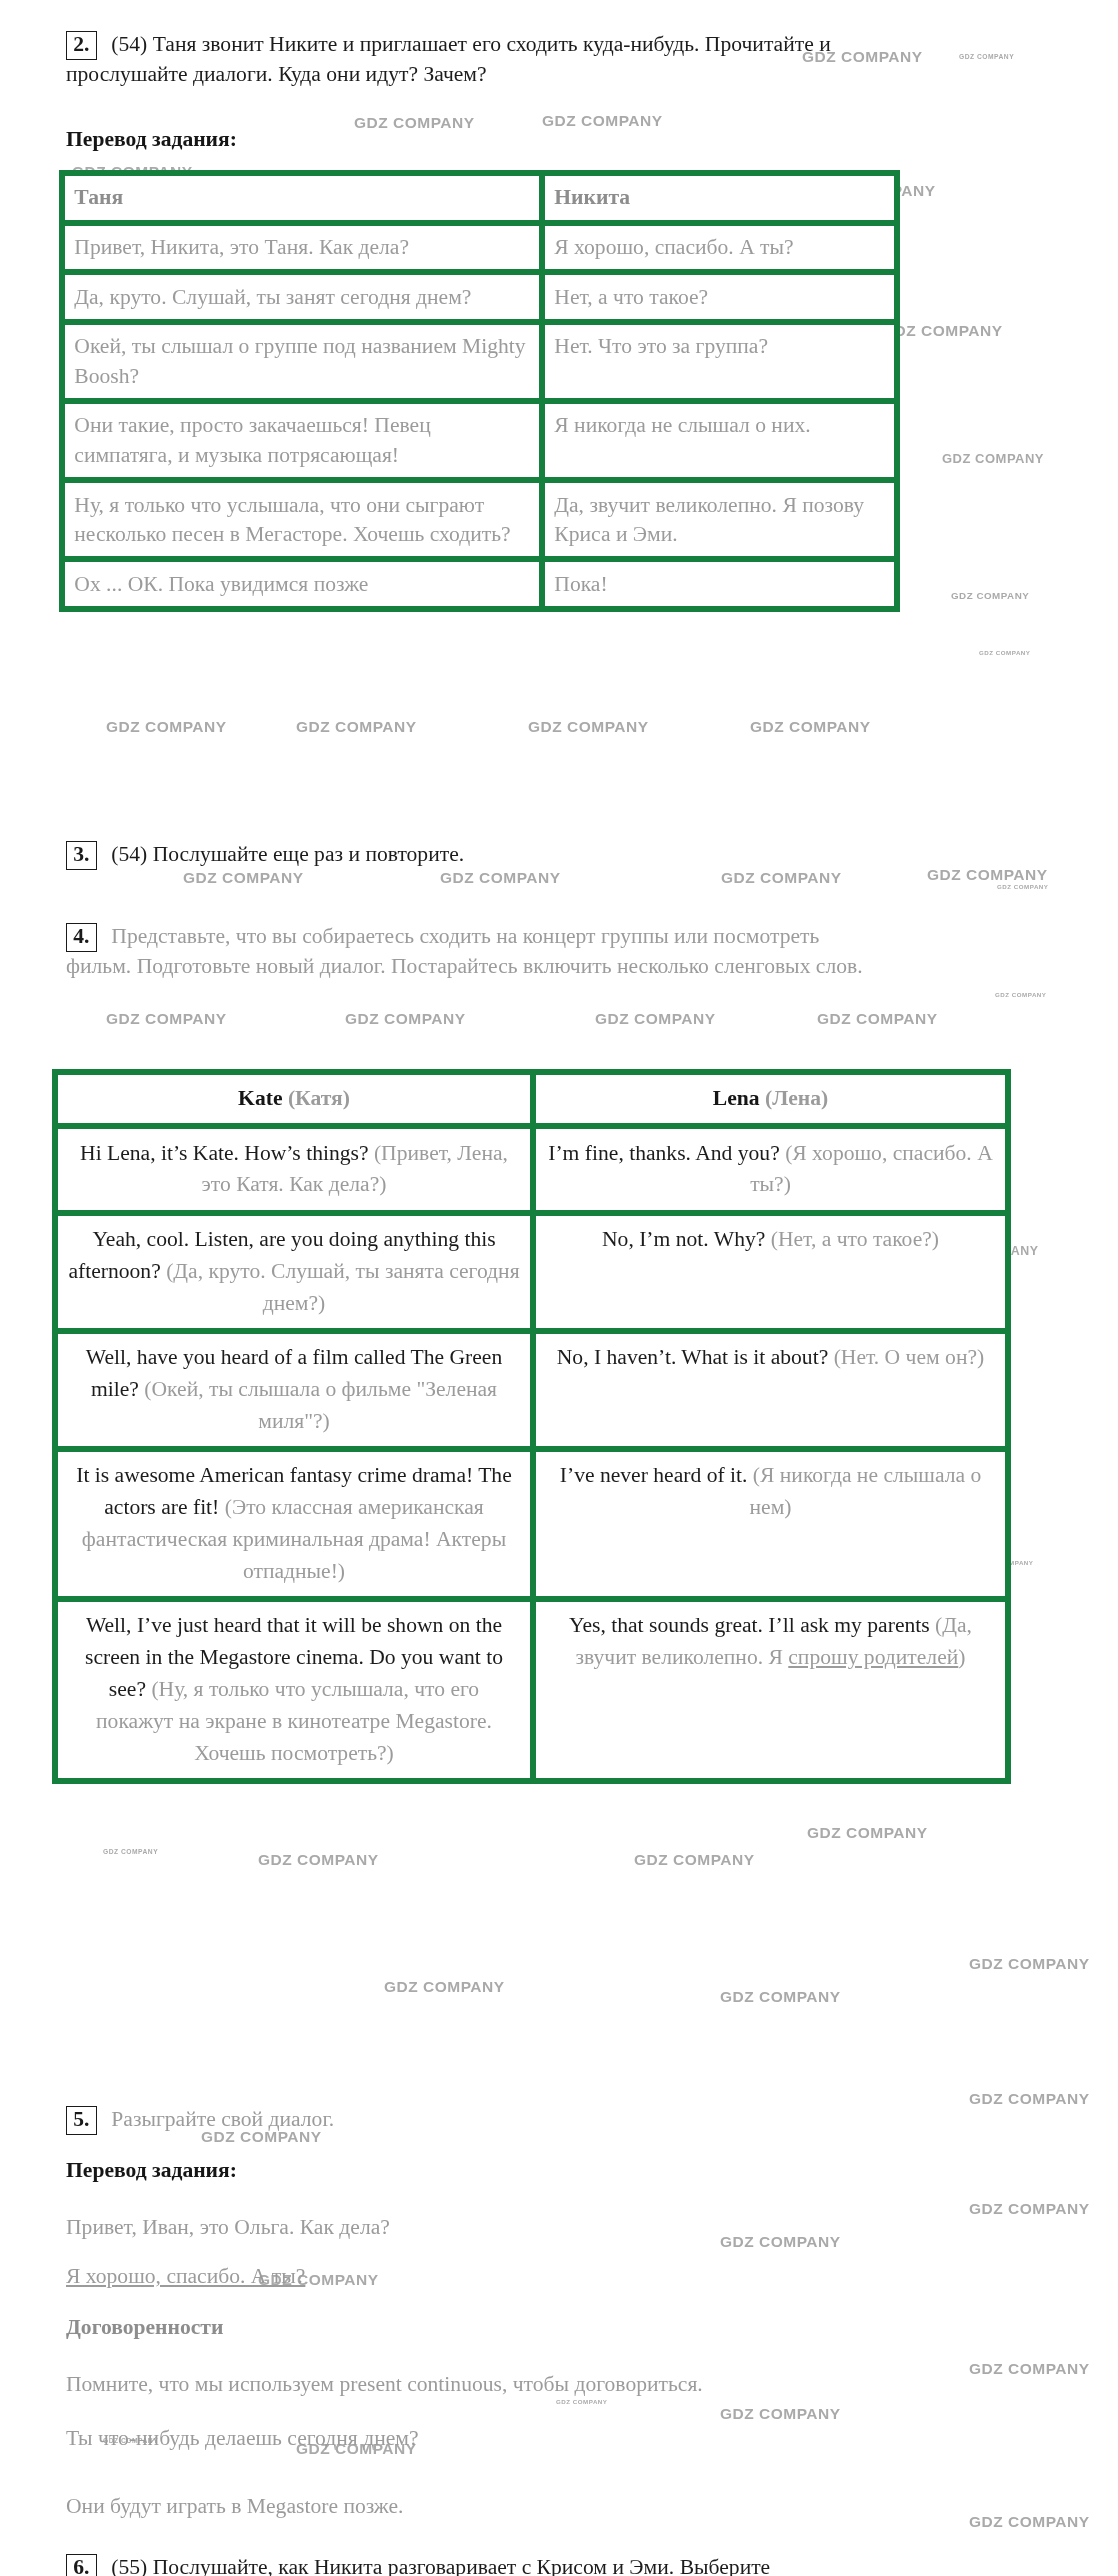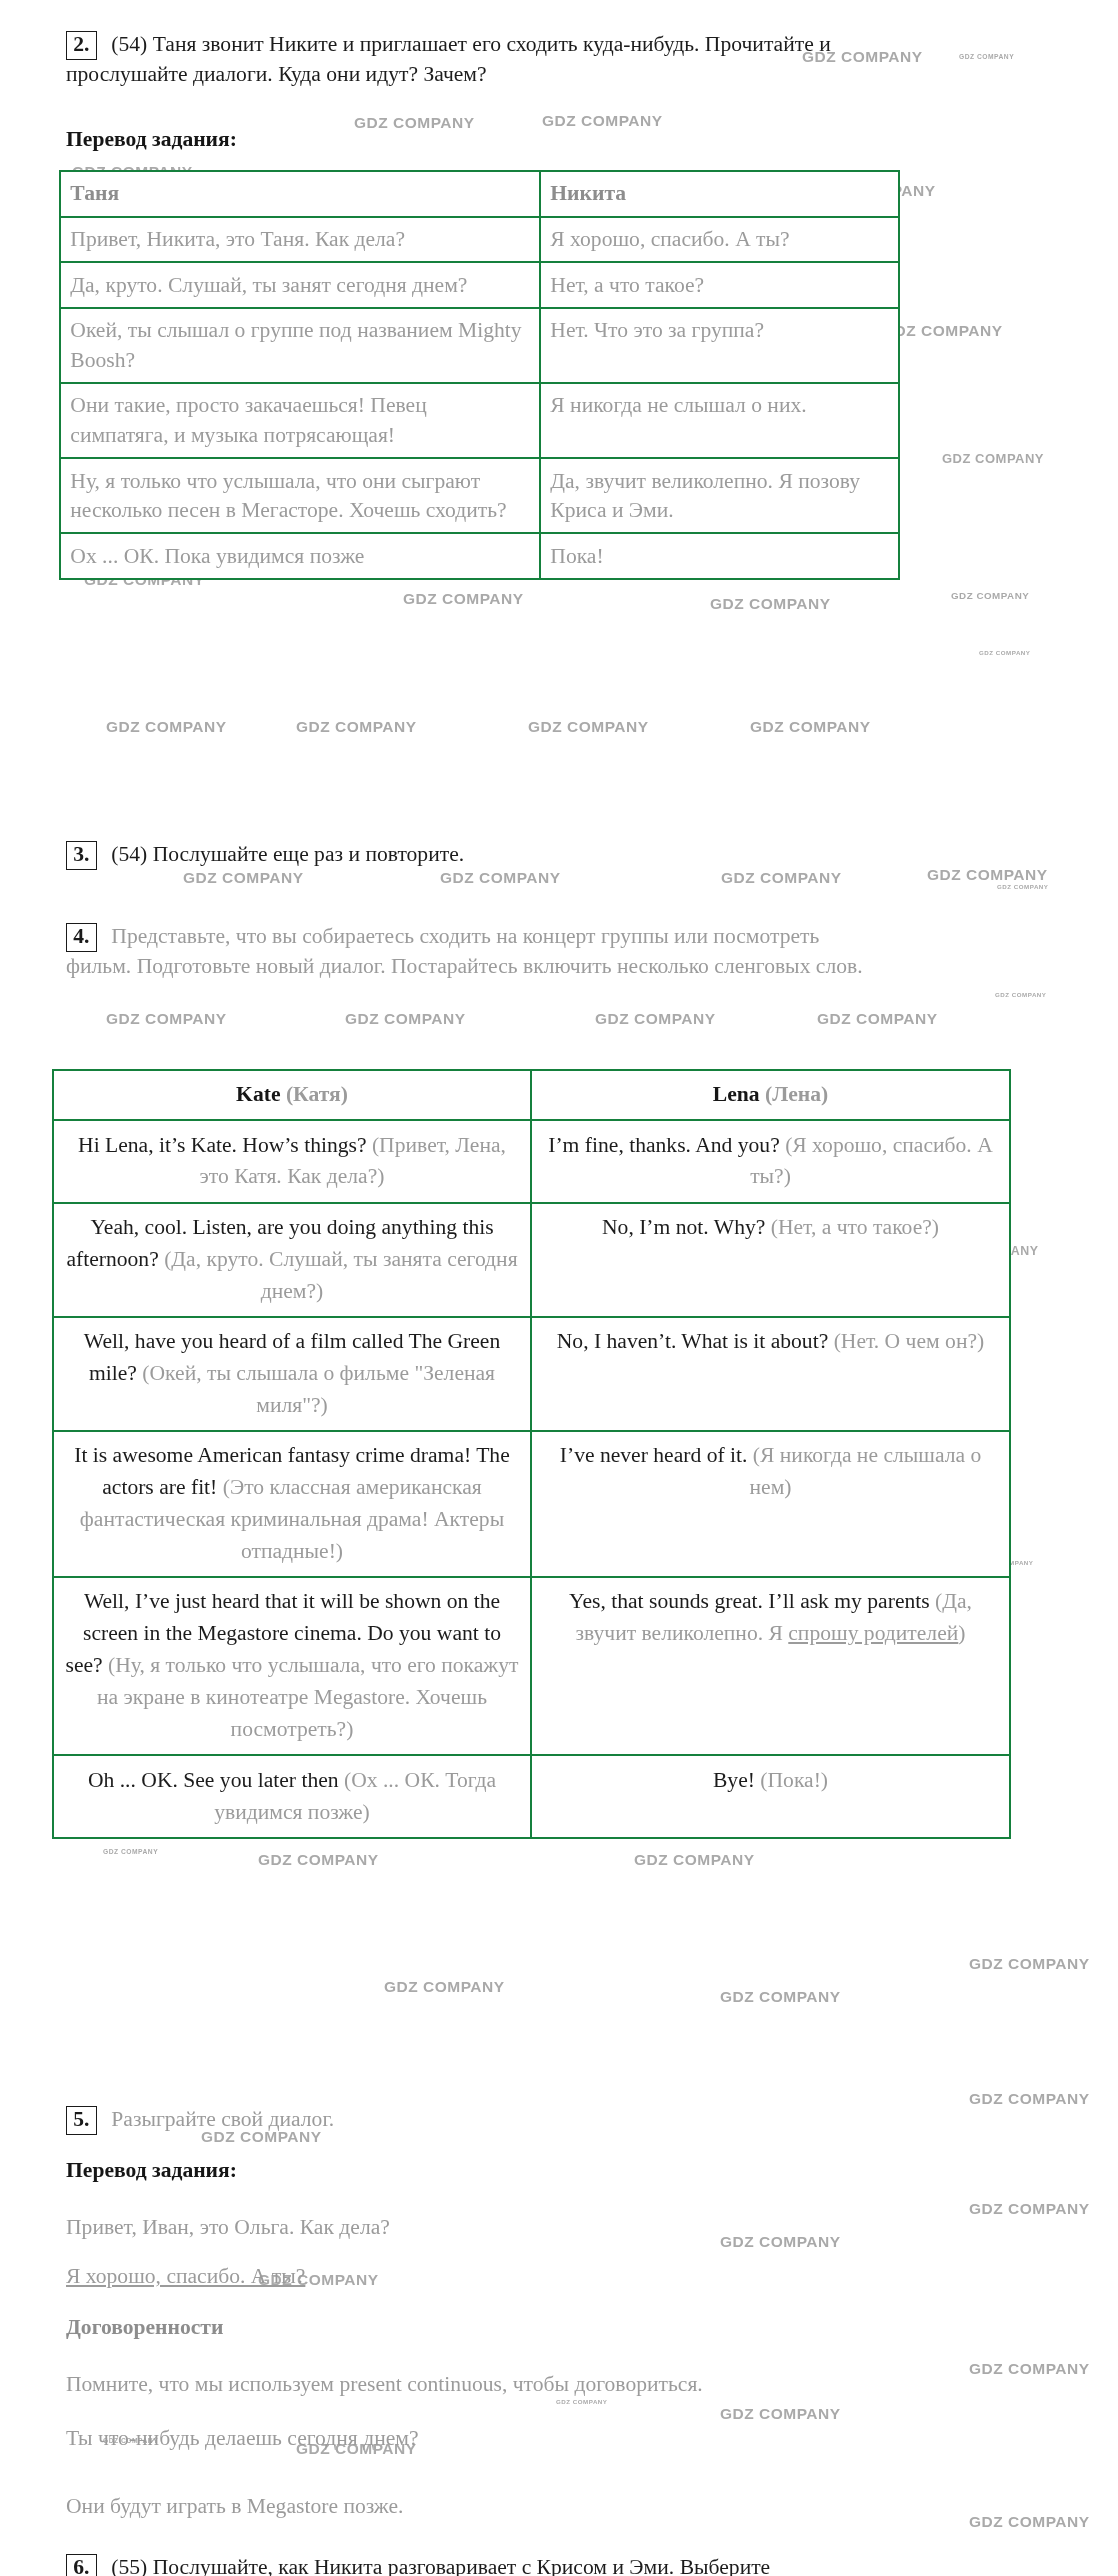--- a/index.html
+++ b/index.html
@@ -8,21 +8,21 @@
         color:#1c1c1c;overflow:hidden;}
   .abs{position:absolute;}
   .gray{color:#9b9b9b;}
   .g{color:#9b9b9b;}
   .u{text-decoration:underline;}
   .bold-label{font-weight:700;color:#161616;}
   .subhead{font-weight:700;color:#8d8d8d;}
   .task-num{display:inline-block;border:1.5px solid #1a1a1a;padding:0 6.2px 1px 6.2px;
             font-weight:700;color:#1a1a1a;margin-right:9.3px;line-height:1.2;}
   .dlg-table{border-collapse:collapse;table-layout:fixed;background:#fff;}
-  .dlg-table td,.dlg-table th{border:2px solid #15803d;padding:7.2px 9.3px;
+  .dlg-table td,.dlg-table th{border:6px solid #15803d;padding:7.2px 9.3px;
             vertical-align:top;text-align:left;font-weight:normal;}
   .t1{color:#9b9b9b;}
   .t1 th{font-weight:700;color:#8d8d8d;}
   .t2 td,.t2 th{padding:8.2px 10.3px;line-height:1.48;text-align:center;}
   .t2 th{font-weight:700;color:#161616;}
   .wm{position:absolute;font-family:"Liberation Sans",sans-serif;font-weight:700;
       color:#979797;opacity:.82;letter-spacing:0.5px;white-space:nowrap;line-height:1;}
 </style>
 </head>
 <body>
@@ -183,24 +183,20 @@
           <td><span>No, I haven’t. What is it about? </span><span class="g">(Нет. О чем он?)</span></td>
         </tr>
         <tr>
           <td><span>It is awesome American fantasy crime drama! The actors are fit! </span><span class="g">(Это классная американская фантастическая криминальная драма! Актеры отпадные!)</span></td>
           <td><span>I’ve never heard of it. </span><span class="g">(Я никогда не слышала о нем)</span></td>
         </tr>
         <tr>
           <td><span>Well, I’ve just heard that it will be shown on the screen in the Megastore cinema. Do you want to see? </span><span class="g">(Ну, я только что услышала, что его покажут на экране в кинотеатре Megastore. Хочешь посмотреть?)</span></td>
           <td><span>Yes, that sounds great. I’ll ask my parents </span><span class="g">(Да, звучит великолепно. Я </span><span class="g u">спрошу родителей</span><span class="g">)</span></td>
         </tr>
-        <tr>
-          <td><span>Oh ... OK. See you later then </span><span class="g">(Ох ... ОК. Тогда увидимся позже)</span></td>
-          <td><span>Bye! </span><span class="g">(Пока!)</span></td>
-        </tr>
       </tbody>
   </table>
 
   <div class="abs" style="top:2105px;left:66px;width:824px;">
     <span class="task-num">5.</span>
     <span class="gray">Разыграйте свой диалог.</span>
   </div>
 
   <div class="abs bold-label" style="top:2156px;left:66px;">Перевод задания:</div>
 

